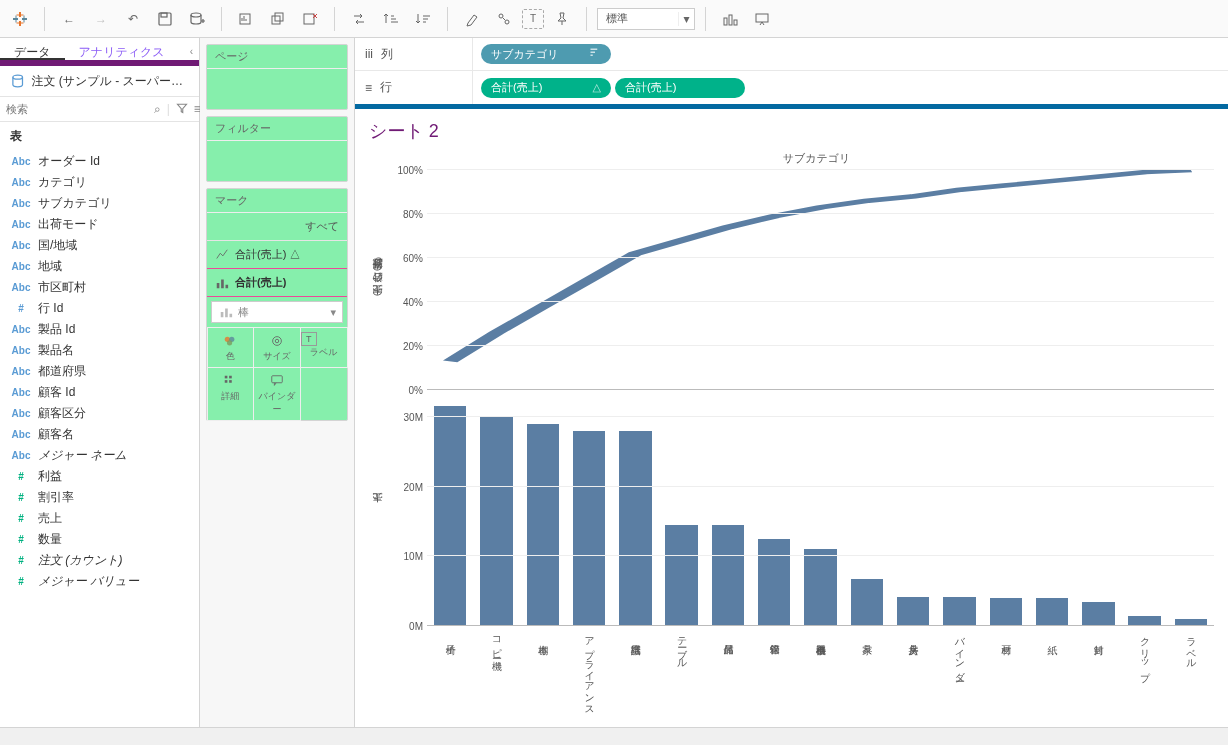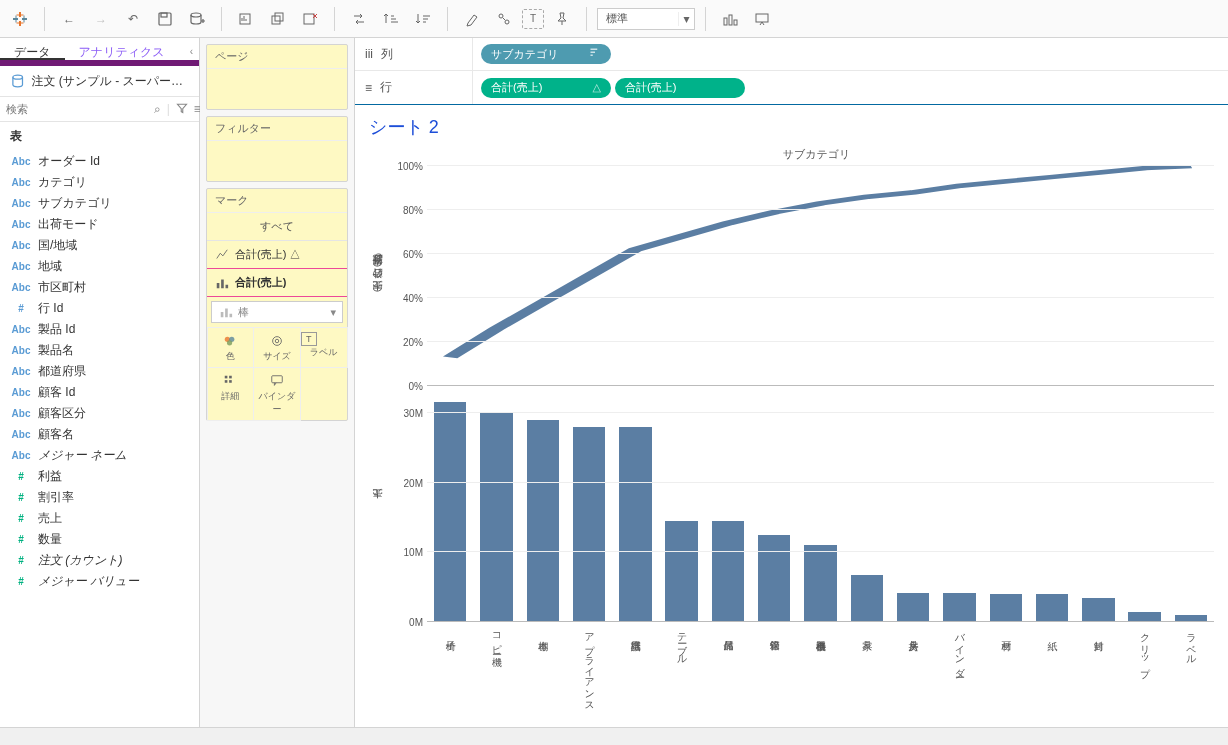--- a/index.html
+++ b/index.html
@@ -25,49 +25,49 @@
 .search-row input { flex: 1; border: none; outline: none; font-size: 11px; color: #555; background: transparent; }
 .schema-header { padding: 6px 10px; font-weight: bold; color: #333; }
 .field-list { flex: 1; overflow: auto; }
 .field { display: flex; align-items: center; gap: 6px; padding: 2px 10px; height: 21px; cursor: grab; }
 .ftype { width: 22px; font-size: 10px; color: #5a9bd4; font-weight: bold; text-align: center; }
 .ftype.measure { color: #00b180; }
 .fname { color: #333; }
 .fname.italic { font-style: italic; }
 
 .mid { width: 155px; border-right: 1px solid #d4d4d4; background: #f7f7f7; display: flex; flex-direction: column; padding: 6px 6px; gap: 6px; }
-.card { background: #fef9c3; border: 1px solid #d4d4d4; border-radius: 2px; }
+.card { background: #86efac; border: 1px solid #d4d4d4; border-radius: 2px; }
 .card-title { padding: 4px 8px; color: #666; font-size: 11px; border-bottom: 1px solid #eee; }
 .card-body { min-height: 40px; padding: 4px; }
 .marks-body { padding: 0; }
 .marks-tabs { border-bottom: 1px solid #e5e5e5; }
-.marks-tab { padding: 6px 8px; text-align: center; color: #555; cursor: pointer; font-size: 11px; }
+.marks-tab { padding: 6px 8px; text-align: right; color: #555; cursor: pointer; font-size: 11px; }
 .marks-row { display: flex; align-items: center; gap: 6px; padding: 6px 8px; border-bottom: 1px solid #ec4899; font-size: 11px; }
 .marks-row:last-child { border-bottom: none; }
 .marks-row.active { font-weight: bold; }
 .marks-dd { margin: 4px; border: 1px solid #ccc; height: 22px; display: flex; align-items: center; padding: 0 6px; font-size: 11px; background: #fff; color: #888; }
 .marks-dd .cicon { width: 16px; color: #888; }
 .marks-grid { display: grid; grid-template-columns: repeat(3, 1fr); }
 .mcell { border: 1px solid #eee; margin: -0.5px; padding: 4px 0; text-align: center; cursor: pointer; }
 .mcell .micon { height: 18px; display: flex; align-items: center; justify-content: center; color: #666; }
 .mcell .mlabel { font-size: 9px; color: #666; }
 
 .content { flex: 1; display: flex; flex-direction: column; min-width: 0; }
-.shelves { border-bottom: 1px solid #0369a1; }
+.shelves { border-bottom: 5px solid #0369a1; }
 .shelf { display: flex; align-items: center; height: 33px; border-bottom: 1px solid #e8e8e8; }
 .shelf:last-child { border-bottom: none; }
 .shelf-label { width: 118px; padding: 0 10px; color: #555; display: flex; align-items: center; gap: 8px; border-right: 1px solid #e8e8e8; height: 100%; }
 .pills { display: flex; align-items: center; gap: 4px; padding: 0 8px; }
 .pill { border-radius: 11px; height: 20px; display: flex; align-items: center; padding: 0 10px; font-size: 11px; color: #fff; gap: 6px; }
 .pill.dim { background: #4e9bb0; min-width: 130px; justify-content: space-between; }
 .pill.mea { background: #00b28a; min-width: 130px; justify-content: space-between; }
 .pill .psort { opacity: 0.7; }
 
 .sheet-area { flex: 1; padding: 10px 14px; overflow: auto; }
-.sheet-title { font-size: 18px; color: #1d4ed8; margin-bottom: 8px; }
+.sheet-title { font-size: 18px; color: #701a75; margin-bottom: 8px; }
 .chart-wrap { display: flex; flex-direction: column; }
 .chart-header { text-align: center; font-size: 11px; color: #555; margin-bottom: 4px; padding-left: 50px; }
 .chart-flex { display: flex; }
 .ylabel { width: 18px; display: flex; align-items: center; justify-content: center; }
 .ylabel span { writing-mode: vertical-rl; transform: rotate(180deg); font-size: 10px; color: #555; white-space: nowrap; }
 .yaxis { width: 40px; position: relative; }
 .ytick { position: absolute; right: 4px; font-size: 10px; color: #555; transform: translateY(-50%); }
 .plot { flex: 1; position: relative; }
 .gridline { position: absolute; left: 0; right: 0; border-top: 1px solid #eee; }
 .axisline { position: absolute; left: 0; right: 0; border-top: 1px solid #bbb; }

